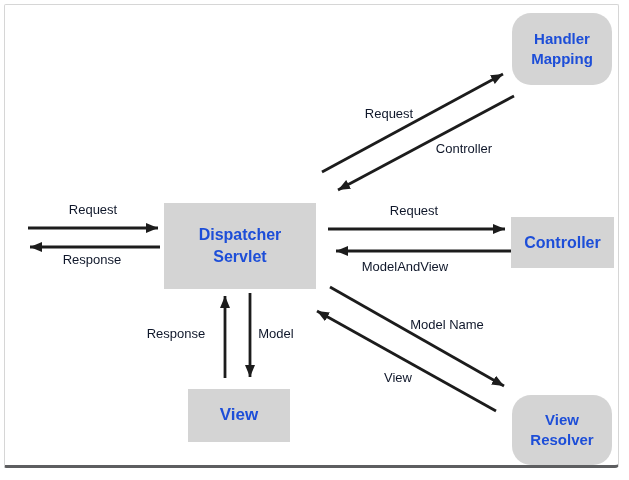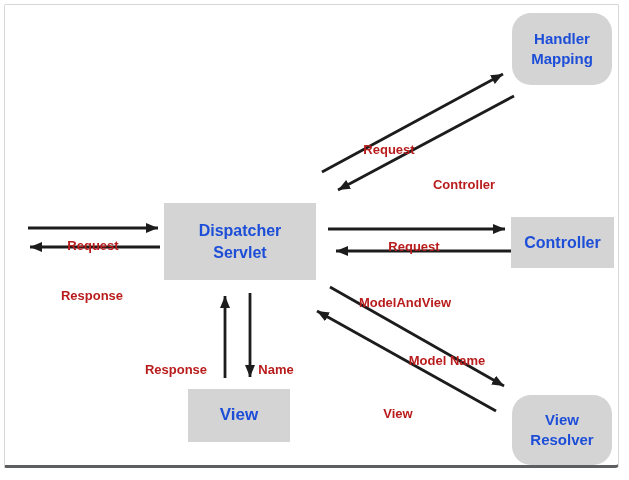--- a/index.html
+++ b/index.html
@@ -45,25 +45,24 @@
     font-size: 16px;
     line-height: 1.35;
     white-space: pre-line;
   }
   .node.rounded {
     border-radius: 19px;
   }
   .edge-label {
     position: absolute;
     transform: translateX(-50%);
-    color: #b91c1c;
-    font-weight: bold;
+    color: #0f172a;
+    font-weight: normal;
     font-size: 13px;
     white-space: nowrap;
-    margin-top: 36px;
   }
 </style>
 </head>
 <body>
 
 <div class="canvas">
 
   <div class="frame"></div>
 
   <svg class="arrow-layer" width="629" height="480" viewBox="0 0 629 480" xmlns="http://www.w3.org/2000/svg">
@@ -82,21 +81,21 @@
     <line x1="328" y1="229" x2="505" y2="229" stroke="#1c1c1c" stroke-width="2.8" marker-end="url(#ah)"></line>
     <line x1="512" y1="251" x2="336" y2="251" stroke="#1c1c1c" stroke-width="2.8" marker-end="url(#ah)"></line>
 
     <line x1="330" y1="287" x2="504" y2="386" stroke="#1c1c1c" stroke-width="2.8" marker-end="url(#ah)"></line>
     <line x1="496" y1="411" x2="317" y2="311" stroke="#1c1c1c" stroke-width="2.8" marker-end="url(#ah)"></line>
 
     <line x1="225" y1="378" x2="225" y2="296" stroke="#1c1c1c" stroke-width="2.8" marker-end="url(#ah)"></line>
     <line x1="250" y1="293" x2="250" y2="377" stroke="#1c1c1c" stroke-width="2.8" marker-end="url(#ah)"></line>
   </svg>
 
-  <div class="node" style="left:164px; top:203px; width:152px; height:77px;">Dispatcher
+  <div class="node" style="left:164px; top:203px; width:152px; height:86px;">Dispatcher
 Servlet</div>
 
   <div class="node rounded" style="left:512px; top:13px; width:100px; height:72px; font-size:15px;">Handler
 Mapping</div>
 
   <div class="node" style="left:511px; top:217px; width:103px; height:51px;">Controller</div>
 
   <div class="node rounded" style="left:512px; top:395px; width:100px; height:70px; font-size:15px;">View
 Resolver</div>
 
@@ -108,15 +107,15 @@
   <div class="edge-label" style="left:389px; top:106px;">Request</div>
   <div class="edge-label" style="left:464px; top:141px;">Controller</div>
 
   <div class="edge-label" style="left:414px; top:203px;">Request</div>
   <div class="edge-label" style="left:392px; top:259px;padding-left:26px;">ModelAndView</div>
 
   <div class="edge-label" style="left:447px; top:317px;">Model Name</div>
   <div class="edge-label" style="left:398px; top:370px;">View</div>
 
   <div class="edge-label" style="left:176px; top:326px;">Response</div>
-  <div class="edge-label" style="left:276px; top:326px;">Name</div>
+  <div class="edge-label" style="left:276px; top:326px;">Model</div>
 
 </div>
 
 </body></html>

